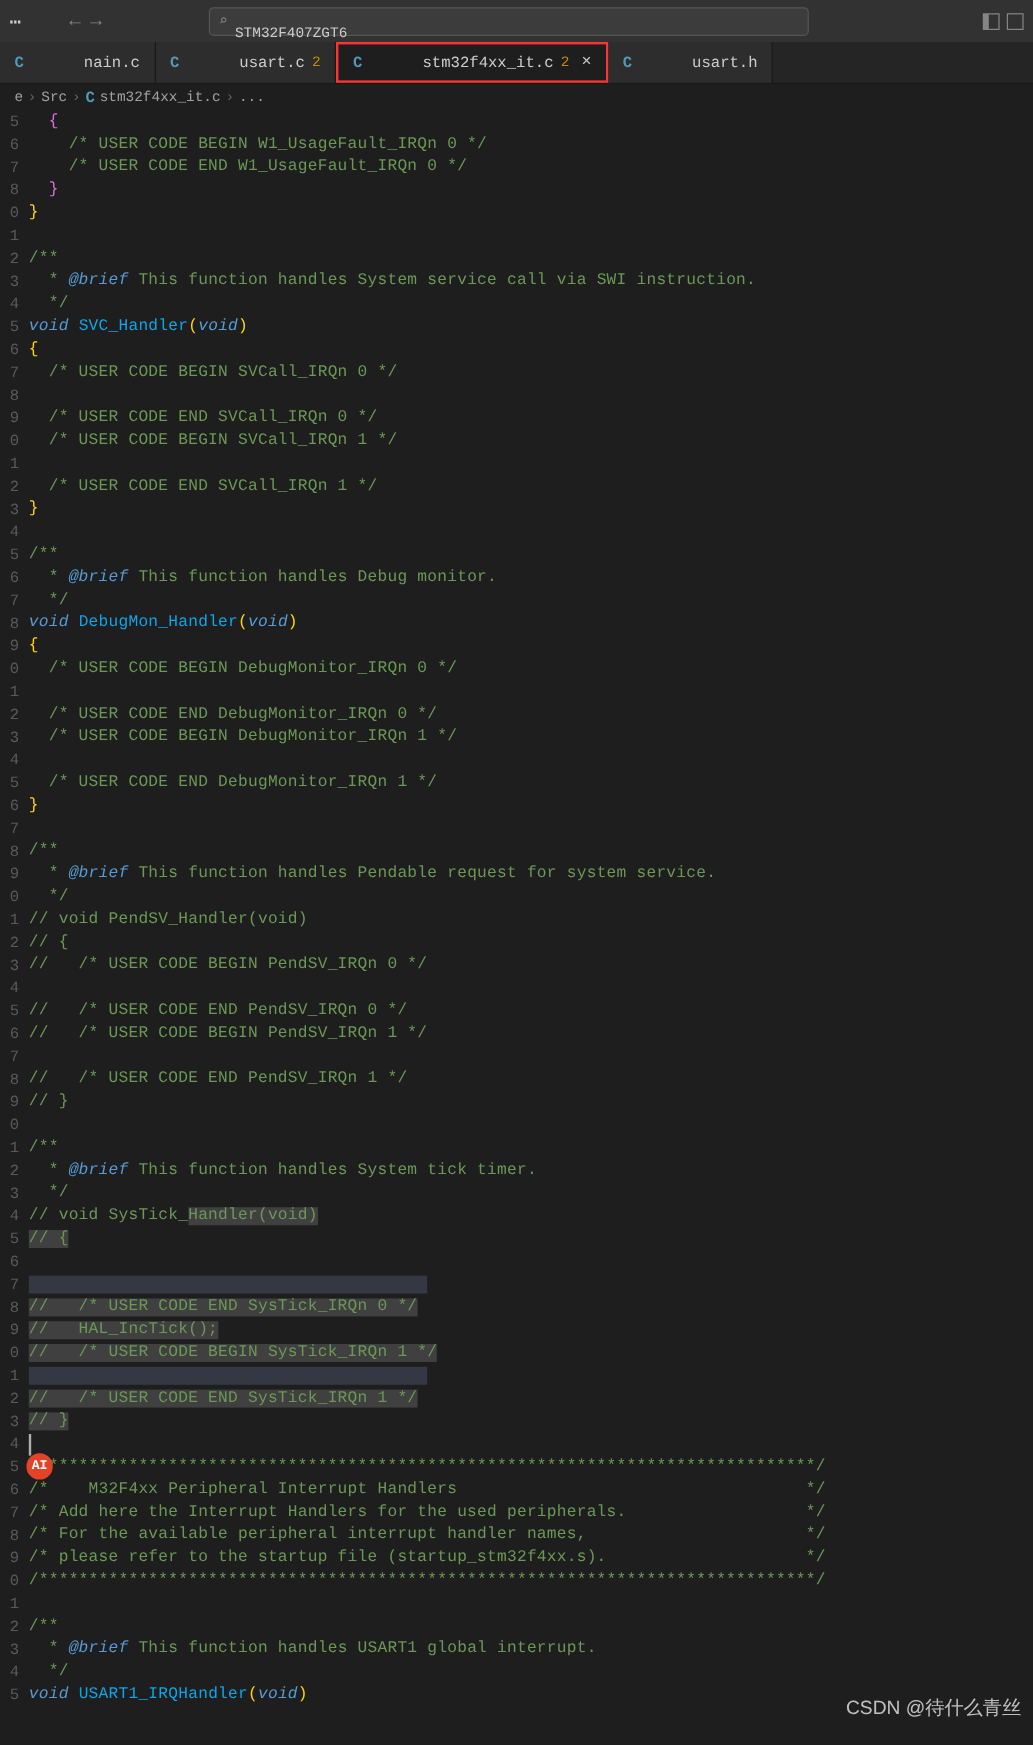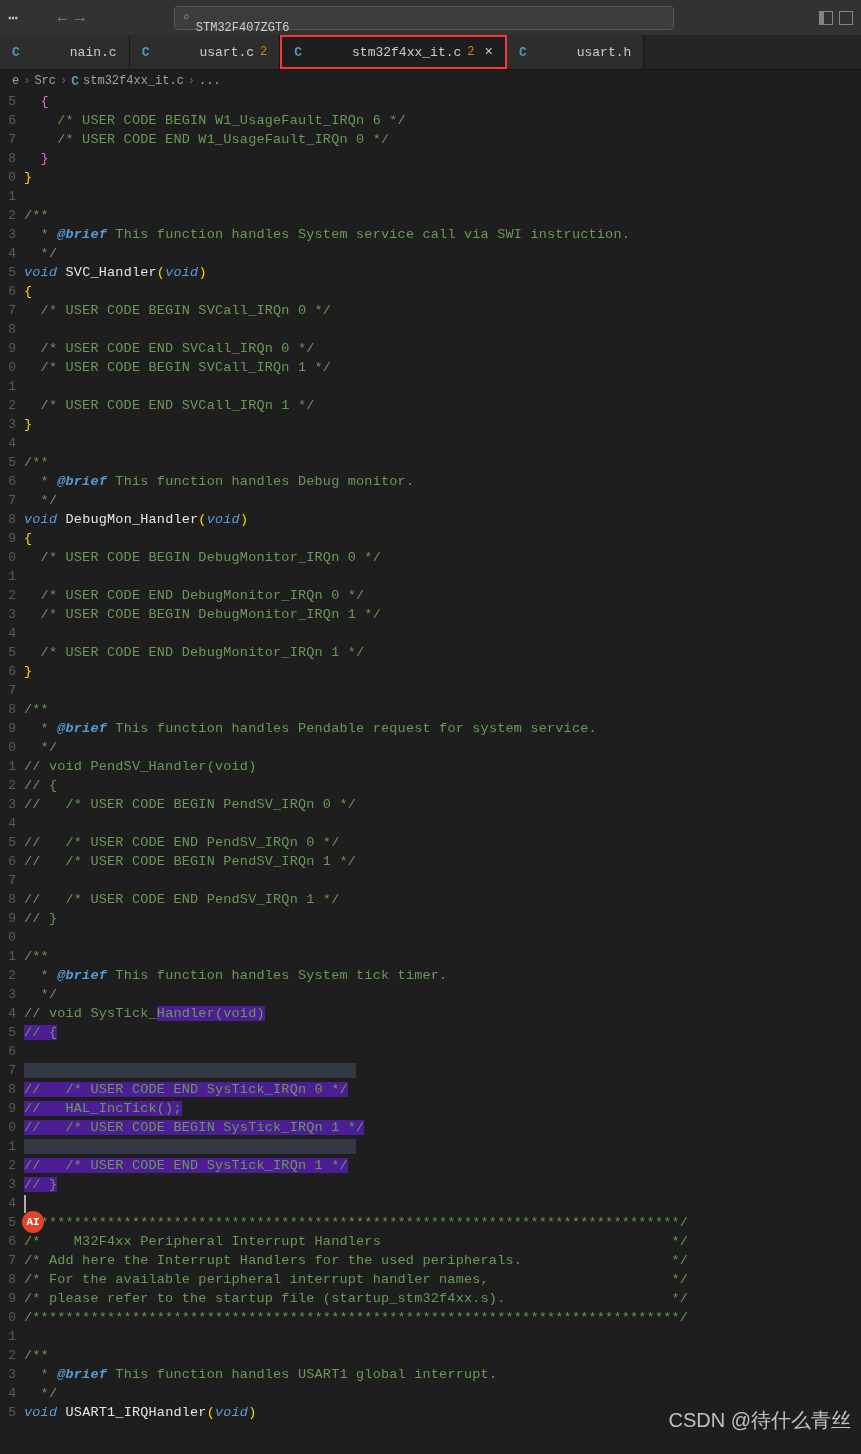--- a/index.html
+++ b/index.html
@@ -21,29 +21,29 @@
 .tab-label { color: #cccccc; margin-left: 44px; }
 .tab-badge { color: #cc8800; font-size: 12px; }
 .tab-close { color: #cccccc; font-size: 14px; margin-left: 4px; }
 .breadcrumb { height: 22px; background: #1e1e1e; display: flex; align-items: center; padding: 0 12px; font-size: 12px; color: #a0a0a0; gap: 4px; }
 .breadcrumb .sep { color: #666; }
 .editor { position: relative; background: #1e1e1e; }
 .line { display: flex; height: 19px; align-items: center; white-space: pre; }
 .gutter { width: 24px; text-align: right; color: #5a5a5a; font-size: 13px; padding-right: 8px; flex-shrink: 0; }
 .code { font-size: 13.5px; letter-spacing: 0.2px; }
 .c-comment { color: #6a9955; }
-.c-func { color: #e5e5e5; }
+.c-func { color: #0ea5e9; }
 .c-type { color: #569cd6; font-style: italic; }
-.c-brief { color: #569cd6; font-weight: bold; font-style: italic; }
+.c-brief { color: #569cd6; font-weight: normal; font-style: italic; }
 .c-brace-yellow { color: #ffd700; }
 .c-brace-purple { color: #da70d6; }
-.hl-bg { background: #4c1d95; }
+.hl-bg { background: #404040; }
 .hl-cursor { background: #333842; }
 .ai-icon { position: absolute; width: 22px; height: 22px; background: #e24329; border-radius: 50%; display: flex; align-items: center; justify-content: center; color: #fff; font-size: 11px; font-weight: bold; }
-.watermark { position: absolute; bottom: 20px; right: 10px; color: #e8e8e8; font-size: 20px; font-family: 'Microsoft YaHei', sans-serif; opacity: 0.8; }
+.watermark { position: absolute; bottom: 20px; right: 10px; color: #e8e8e8; font-size: 16px; font-family: 'Microsoft YaHei', sans-serif; opacity: 0.8; }
 </style>
 </head>
 <body>
 
 <div class="titlebar">
   <span class="ellipsis">⋯</span>
   <div class="nav-arrows">
     <span class="nav-arrow">←</span>
     <span class="nav-arrow">→</span>
   </div>
@@ -87,21 +87,21 @@
   <span>Src</span>
   <span class="sep">›</span>
   <span class="tab-icon">C</span>
   <span>stm32f4xx_it.c</span>
   <span class="sep">›</span>
   <span>...</span>
 </div>
 
 <div class="editor" id="editor">
     <div class="line"><span class="gutter">5</span><span class="code"><span class="c-brace-purple">  {</span></span></div>
-    <div class="line"><span class="gutter">6</span><span class="code"><span class="c-comment">    /* USER CODE BEGIN W1_UsageFault_IRQn 6 */</span></span></div>
+    <div class="line"><span class="gutter">6</span><span class="code"><span class="c-comment">    /* USER CODE BEGIN W1_UsageFault_IRQn 0 */</span></span></div>
     <div class="line"><span class="gutter">7</span><span class="code"><span class="c-comment">    /* USER CODE END W1_UsageFault_IRQn 0 */</span></span></div>
     <div class="line"><span class="gutter">8</span><span class="code"><span class="c-brace-purple">  }</span></span></div>
     <div class="line"><span class="gutter">0</span><span class="code"><span class="c-brace-yellow">}</span></span></div>
     <div class="line"><span class="gutter">1</span><span class="code"><span class=""></span></span></div>
     <div class="line"><span class="gutter">2</span><span class="code"><span class="c-comment">/**</span></span></div>
     <div class="line"><span class="gutter">3</span><span class="code"><span class="c-comment">  * </span><span class="c-brief">@brief</span><span class="c-comment"> This function handles System service call via SWI instruction.</span></span></div>
     <div class="line"><span class="gutter">4</span><span class="code"><span class="c-comment">  */</span></span></div>
     <div class="line"><span class="gutter">5</span><span class="code"><span class="c-type">void</span><span> </span><span class="c-func">SVC_Handler</span><span class="c-brace-yellow">(</span><span class="c-type">void</span><span class="c-brace-yellow">)</span></span></div>
     <div class="line"><span class="gutter">6</span><span class="code"><span class="c-brace-yellow">{</span></span></div>
     <div class="line"><span class="gutter">7</span><span class="code"><span class="c-comment">  /* USER CODE BEGIN SVCall_IRQn 0 */</span></span></div>

